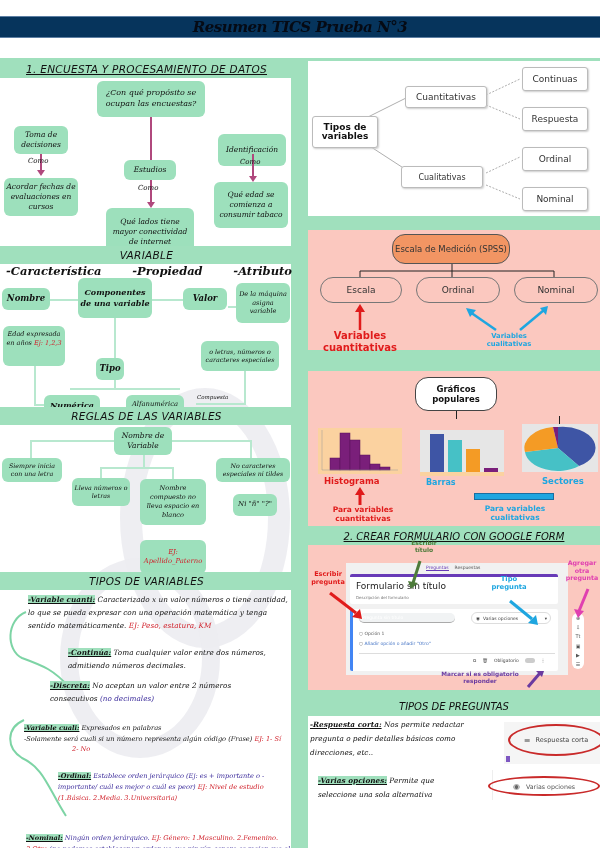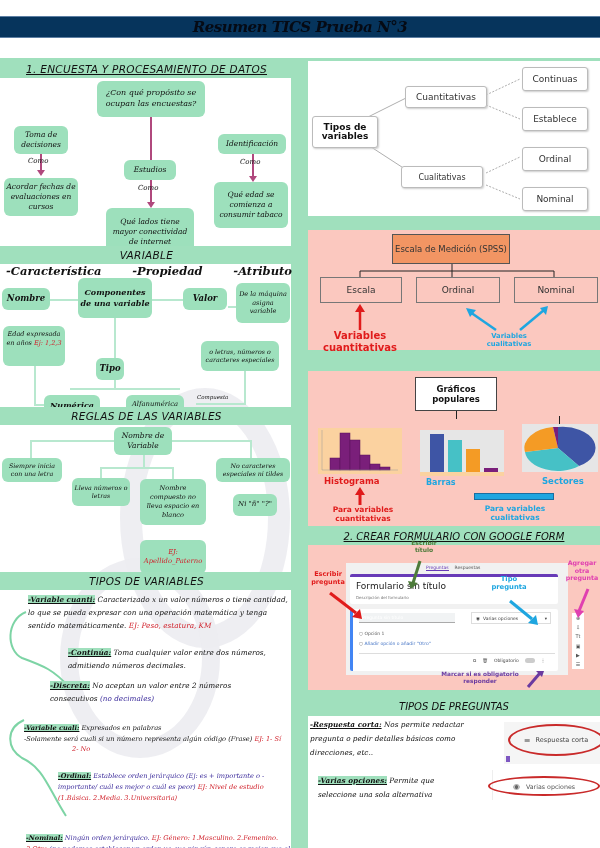--- a/index.html
+++ b/index.html
@@ -18,21 +18,21 @@
   .sec-head span { font-family: "DejaVu Sans", sans-serif; font-style: italic; font-size: 10.5px; text-transform: uppercase; letter-spacing: 0.3px; color: #111; }
   .sec-head.ul span { text-decoration: underline; }
   .lbl { position: absolute; font-size: 7px; color: #111; }
   .line { position: absolute; background: #b8e8cf; }
   .vline-pink { position: absolute; width: 2px; background: #b0487d; }
   .arrow-pink { position: absolute; width: 0; height: 0; border-left: 4px solid transparent; border-right: 4px solid transparent; border-top: 6px solid #b0487d; }
 
   
   .panel-w { background: #ffffff; }
   .pink { background: #fbc8bf; }
-  .sans { font-family: "DejaVu Sans", sans-serif; font-style: normal; }
+  .sans { font-family: "DejaVu Sans", sans-serif; font-style: normal; border-radius: 13px; }
   .node { position: absolute; border: 1px solid #bbb; border-radius: 3px; background: #fff; font-family: "DejaVu Sans", sans-serif; font-style: normal; font-size: 9px; color: #333; display: flex; align-items: center; justify-content: center; box-shadow: 1px 1px 2px #ccc; }
 
   .para { position: absolute; font-size: 7.3px; line-height: 1.75; color: #111; }
   .hl { background: #a0e0bd; text-decoration: underline; font-weight: bold; }
   .red { color: #d0202a; }
   .purple { color: #3a2a9a; }
   .watermark { position: absolute; border-radius: 50%; border: 22px solid #ececf1; opacity: 0.9; }
 </style>
 </head>
 <body>
@@ -70,21 +70,21 @@
   <div class="abs mint-box" style="left:124px;top:102px;width:52px;height:20px;">
     <span>Estudios</span>
   </div>
   <div class="vline-pink" style="left:150px;top:122px;height:24px;"></div>
   <div class="arrow-pink" style="left:147px;top:144px;"></div>
   <span class="lbl" style="left:138px;top:126px;">Como</span>
   <div class="abs mint-box" style="left:106px;top:150px;width:88px;height:48px;">
     <span>Qué lados tiene mayor conectividad de internet</span>
   </div>
 
-  <div class="abs mint-box" style="left:218px;top:76px;width:68px;height:20px;">
+  <div class="abs mint-box" style="left:218px;top:76px;width:68px;height:32px;">
     <span>Identificación</span>
   </div>
   <div class="vline-pink" style="left:252px;top:96px;height:24px;"></div>
   <div class="arrow-pink" style="left:249px;top:118px;"></div>
   <span class="lbl" style="left:240px;top:100px;">Como</span>
   <div class="abs mint-box" style="left:214px;top:124px;width:74px;height:46px;">
     <span>Qué edad se comienza a consumir tabaco</span>
   </div>
 
   <div class="sec-head" style="top:188px;">
@@ -230,21 +230,21 @@
     <div class="node" style="left:97px;top:25px;width:82px;height:22px;">
       <span>Cuantitativas</span>
     </div>
     <div class="node" style="left:93px;top:105px;width:82px;height:22px;font-size:8px;">
       <span>Cualitativas</span>
     </div>
     <div class="node" style="left:214px;top:6px;width:66px;height:24px;">
       <span>Continuas</span>
     </div>
     <div class="node" style="left:214px;top:46px;width:66px;height:24px;">
-      <span>Establece</span>
+      <span>Respuesta</span>
     </div>
     <div class="node" style="left:214px;top:86px;width:66px;height:24px;">
       <span>Ordinal</span>
     </div>
     <div class="node" style="left:214px;top:126px;width:66px;height:24px;">
       <span>Nominal</span>
     </div>
   </div>
 
   <div class="abs pink" style="left:8px;top:172px;width:292px;height:120px;">

